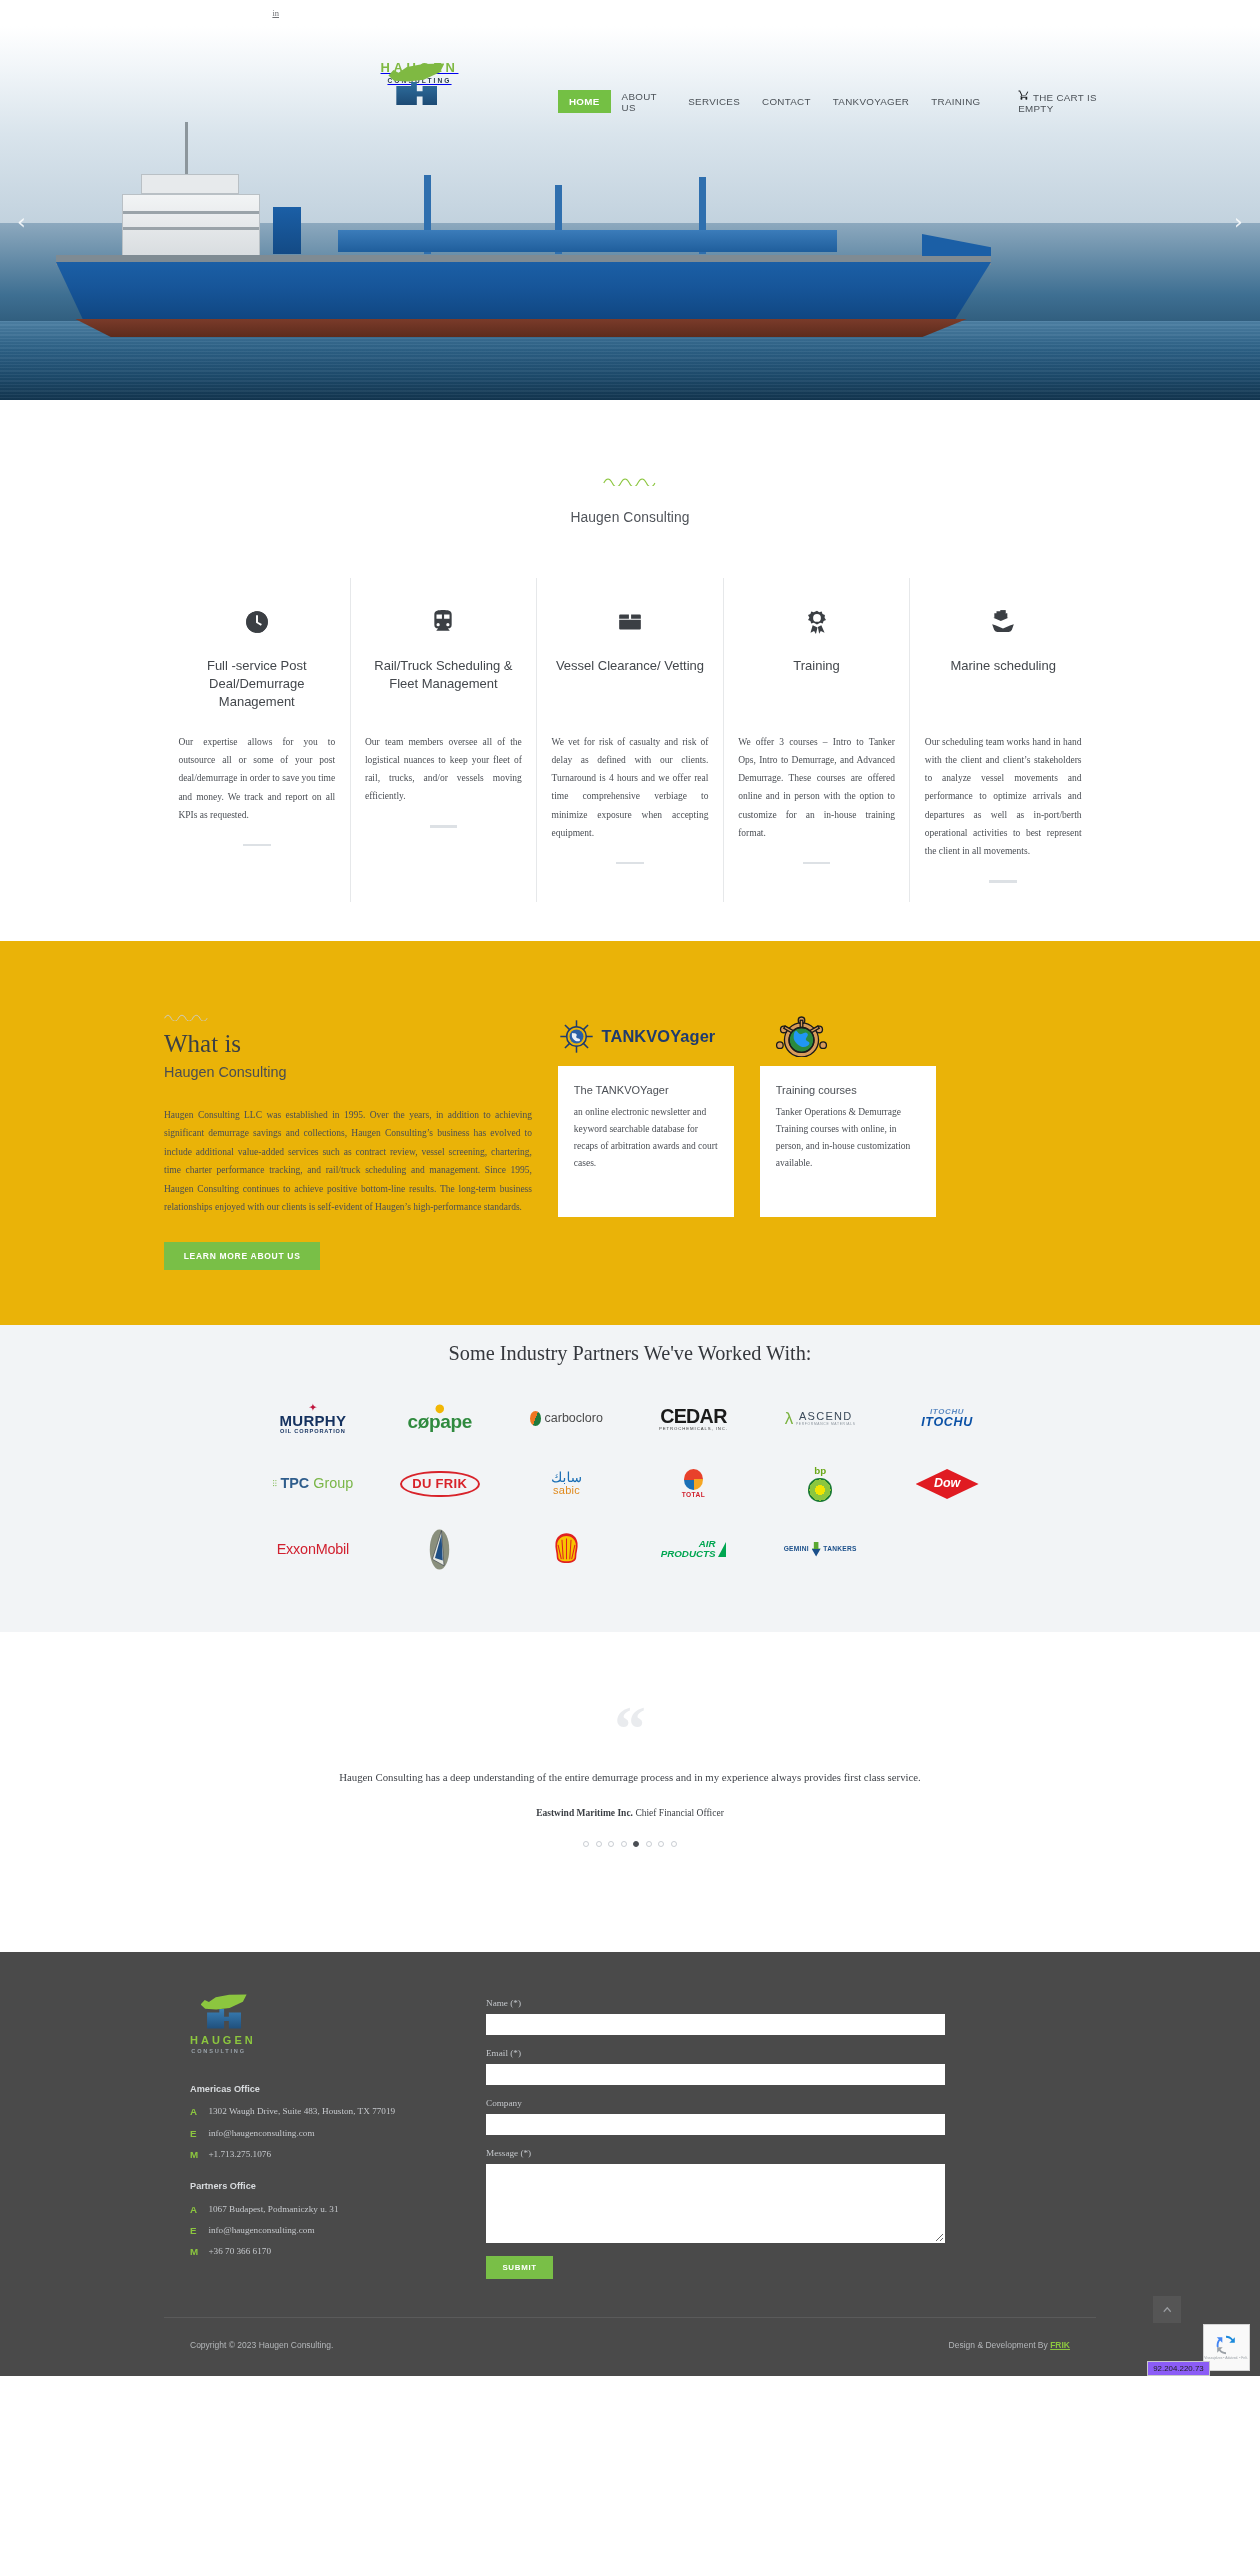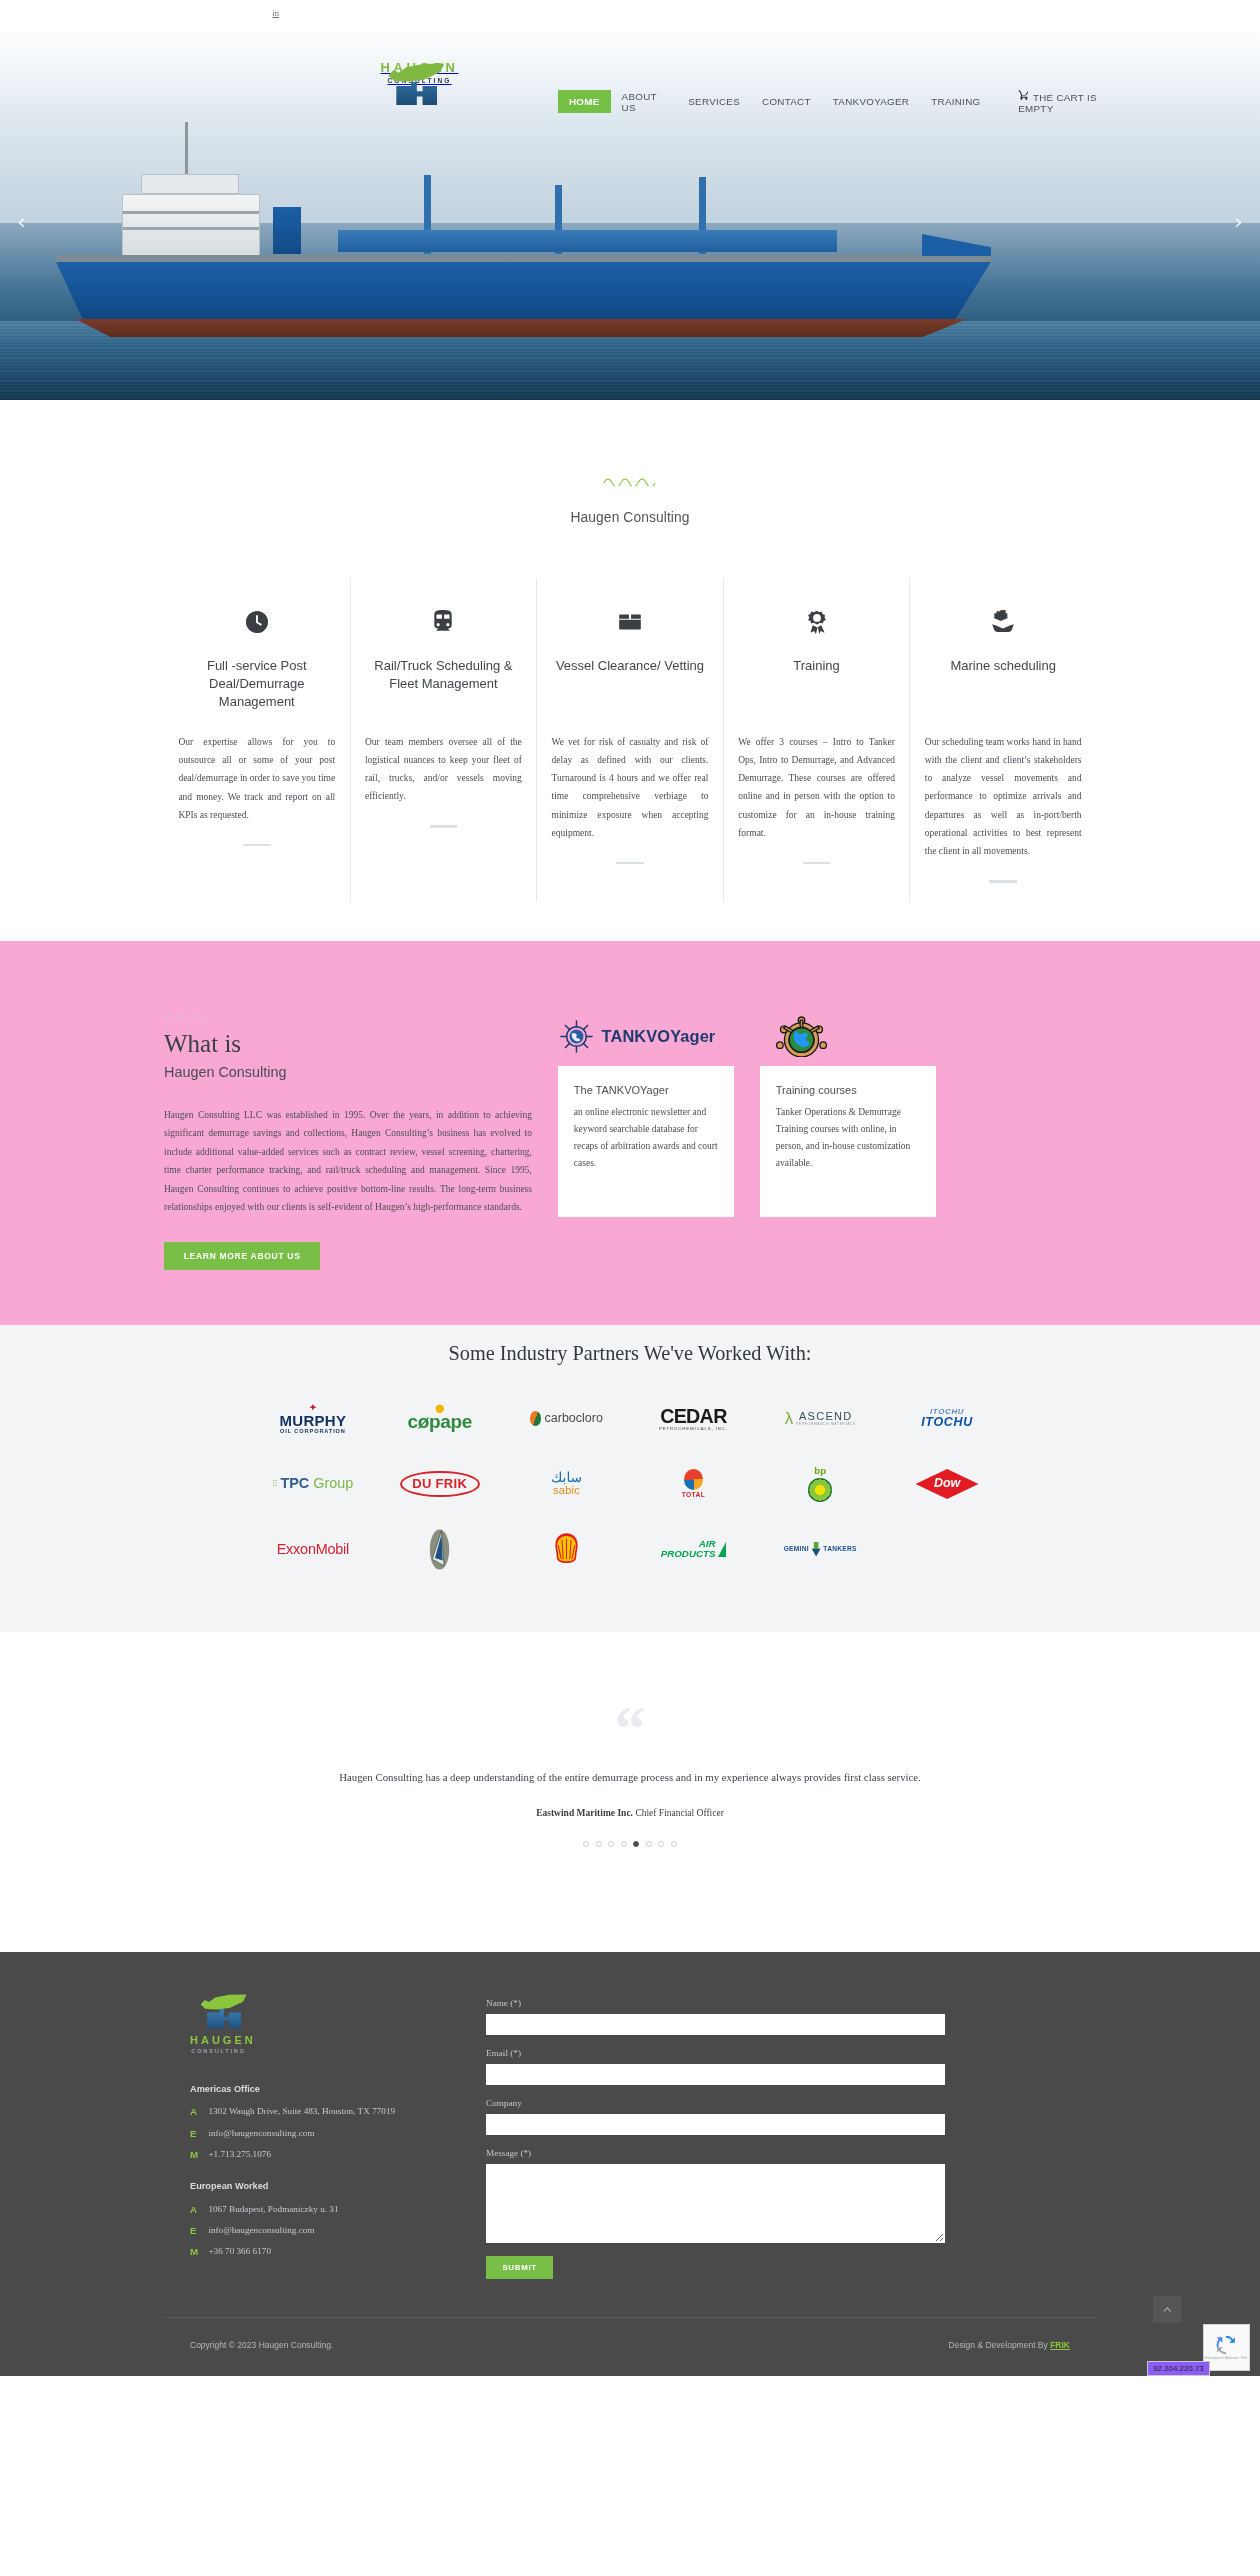--- a/index.html
+++ b/index.html
@@ -161,21 +161,21 @@
     font-family:"Liberation Sans", sans-serif; font-weight:400; font-size:13px;
     line-height:1.42; color:#43474c; margin-bottom:21px; min-height:55px;
   }
   .svc p {
     font-family:"Liberation Serif", serif; font-size:9.5px; line-height:1.92;
     color:#4a4e54; text-align:justify; hyphens:auto;
   }
   .svc .bar { width:27.6px; height:2.6px; background:#dde1e5; margin:19.7px auto 0; }
 
   
-  .about-section { background:#f9a8d4; padding:46px 14px 55px; }
+  .about-section { background:#eab308; padding:46px 14px 55px; }
   .about-inner { width:932px; margin:0 auto; display:flex; gap:26px; align-items:flex-start; }
   .about-left { width:368px; padding-top:26px; }
   .squiggle-sm { display:block; margin-bottom:9.2px; }
   .about-left h2 {
     font-family:"Liberation Serif", serif; font-weight:400; font-size:25px; color:#3c4045;
   }
   .about-left h3 {
     font-family:"Liberation Sans", sans-serif; font-weight:400; font-size:14.4px;
     color:#494d53; margin-top:5.3px;
   }
@@ -674,21 +674,21 @@
         <div class="office-row">
           <span class="k">E</span>
           <span class="v">info@haugenconsulting.com</span>
         </div>
         <div class="office-row">
           <span class="k">M</span>
           <span class="v">+1.713.275.1076</span>
         </div>
       </div>
 
-      <div class="office-title">European Worked</div>
+      <div class="office-title">Partners Office</div>
       <div class="office-rows">
         <div class="office-row">
           <span class="k">A</span>
           <span class="v">1067 Budapest, Podmaniczky u. 31</span>
         </div>
         <div class="office-row">
           <span class="k">E</span>
           <span class="v">info@haugenconsulting.com</span>
         </div>
         <div class="office-row">

